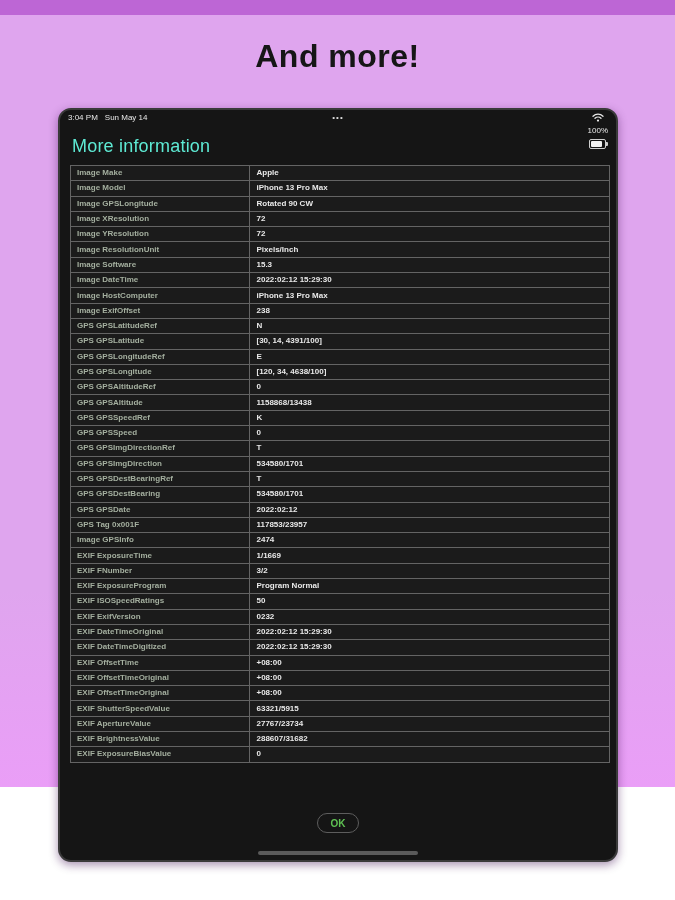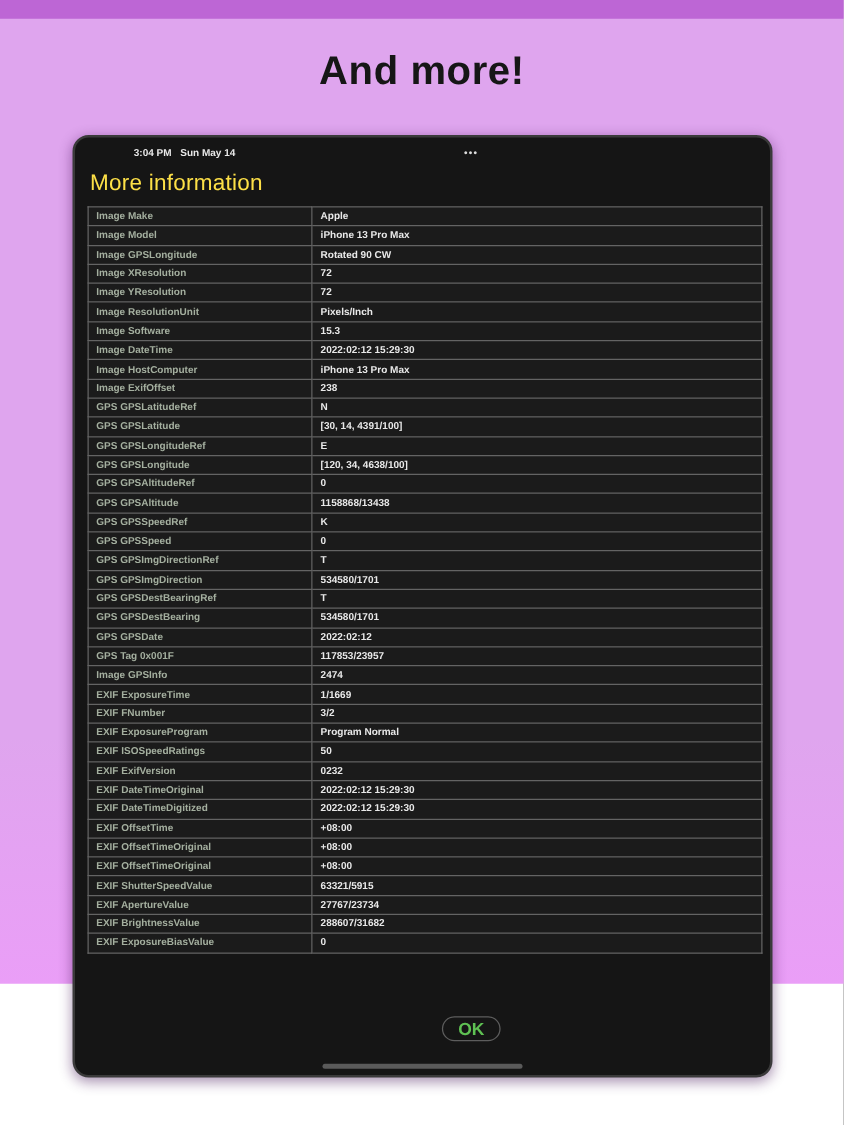--- a/index.html
+++ b/index.html
@@ -23,60 +23,60 @@
   .tablet {
     position:absolute; left:58px; top:108px; width:560px; height:754px;
     background: var(--screenbg,#151515);
     border:2px solid #3a3a3a; border-radius:13px;
     box-sizing:border-box;
     box-shadow: 0 3px 10px rgba(60,10,80,.45);
     overflow:hidden;
   }
   .statusbar {
     position:absolute; left:0; top:3px; width:100%; height:14px;
-    display:flex; align-items:flex-end; justify-content:space-between;
+    display:flex; align-items:flex-start; justify-content:space-between;
     padding:0 8px; box-sizing:border-box;
-    font-size:8px; font-weight:700; color:#e8e8e8;margin-left:39px;
+    font-size:8px; font-weight:400; color:#e8e8e8;
   }
   .statusbar .left span { margin-right:7px; }
   .statusbar .center { position:absolute; left:0; right:0; text-align:center; letter-spacing:1px; color:#dcdcdc; }
   .statusbar .right { display:flex; align-items:center; gap:4px;flex-direction:column; }
   .wifi-svg { display:block; }
   .battery {
     position:relative; width:15px; height:8px;
     border:1px solid #cfcfcf; border-radius:2px;
   }
   .battery .fill { position:absolute; left:1px; top:1px; bottom:1px; width:11px; background:#f2f2f2; border-radius:1px; }
   .battery::after {
     content:""; position:absolute; right:-3px; top:2px; width:2px; height:4px;
     background:#cfcfcf; border-radius:0 1px 1px 0;
   }
   .screen-title {
     position:absolute; left:12px; top:26px;
-    font-size:18px; font-weight:500; color:#fde047; letter-spacing:0.2px;text-align:center;
+    font-size:18px; font-weight:500; color:#5eead4; letter-spacing:0.2px;text-align:center;
   }
   .exif-table {
     position:absolute; left:10px; top:55px; width:540px;
     border-collapse:collapse; table-layout:fixed;padding-left:48px;
   }
   .exif-table td {
     border:1px solid var(--tableborder,#646464);
     height:15.3px; padding:0 6px; box-sizing:border-box;
     font-size:8px; line-height:1; white-space:nowrap; overflow:hidden;
     background:#1b1b1b;
   }
   .exif-table td.label { width:33.3%; color:var(--labeltext,#a4af9f); font-weight:700; }
   .exif-table td.value { color:var(--valuetext,#e9e9e9); font-weight:700; }
   .ok-button {
     position:absolute; left:50%; top:703px; transform:translateX(-50%);
     min-width:42px; height:20px; padding:0 12px; box-sizing:border-box;
     background:transparent; border:1px solid #5d5d5d; border-radius:11px;
-    color:var(--green,#5fc153); font-size:14px; font-weight:700;
+    color:var(--green,#5fc153); font-size:10px; font-weight:700;
     font-family:"Liberation Sans",sans-serif;
-    display:flex; align-items:center; justify-content:center; cursor:pointer;margin-left:39px;
+    display:flex; align-items:center; justify-content:center; cursor:pointer;
   }
   .home-indicator {
     position:absolute; left:50%; top:741px; transform:translateX(-50%);
     width:160px; height:4px; border-radius:2px; background:#5a5a5a;
   }
 </style>
 </head>
 <body>
 
 <div class="canvas">

